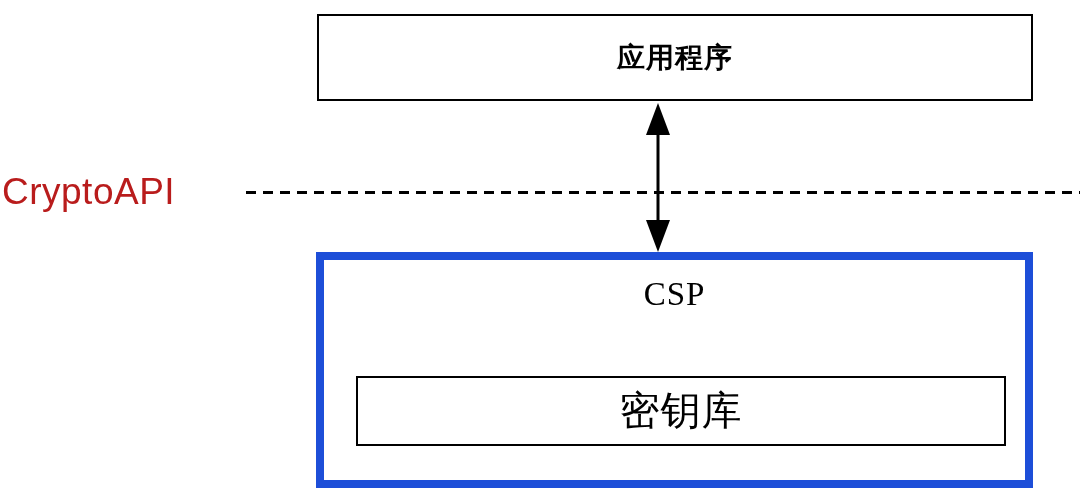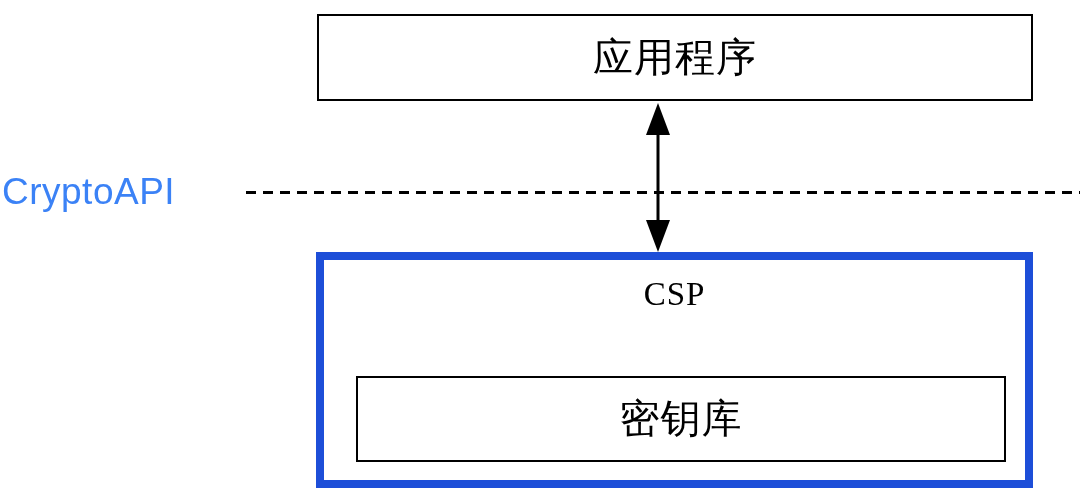--- a/index.html
+++ b/index.html
@@ -24,23 +24,24 @@
     top: 14px;
     width: 716px;
     height: 87px;
     border: 2px solid #000000;
     box-sizing: border-box;
     display: flex;
     align-items: center;
     justify-content: center;
   }
   .app-box .box-label {
-    font-size: 40px;
+    font-size: 28px;
     line-height: 1;
     letter-spacing: 1px;
+    font-weight: bold;
   }
 
   
   .arrow-wrap {
     position: absolute;
     left: 642px;
     top: 103px;
     width: 32px;
     height: 149px;
   }
@@ -61,21 +62,21 @@
 
   
   .api-label {
     position: absolute;
     left: 2px;
     top: 170px;
     font-family: "Liberation Sans", "DejaVu Sans", sans-serif;
     font-size: 37px;
     font-weight: 400;
     line-height: 1.2;
-    color: #3b82f6;
+    color: #b91c1c;
     letter-spacing: 0.5px;
   }
 
   
   .csp-box {
     position: absolute;
     left: 316px;
     top: 252px;
     width: 717px;
     height: 236px;
@@ -92,21 +93,21 @@
     line-height: 1;
     letter-spacing: 1px;
   }
 
   
   .keystore-box {
     position: absolute;
     left: 32px;   
     top: 116px;   
     width: 650px;
-    height: 86px;
+    height: 70px;
     border: 2px solid #000000;
     box-sizing: border-box;
     display: flex;
     align-items: center;
     justify-content: center;
   }
   .keystore-box .box-label {
     font-size: 40px;
     line-height: 1;
     letter-spacing: 1px;

